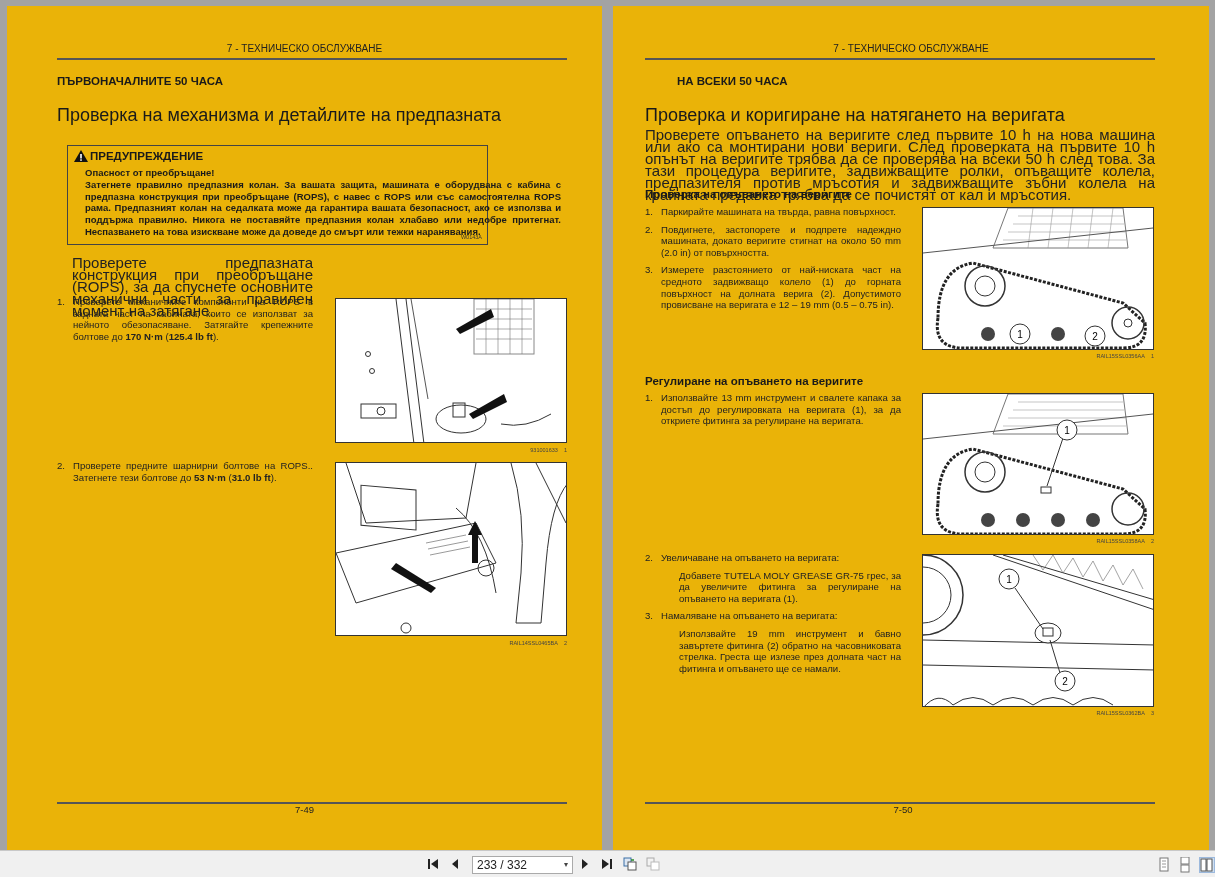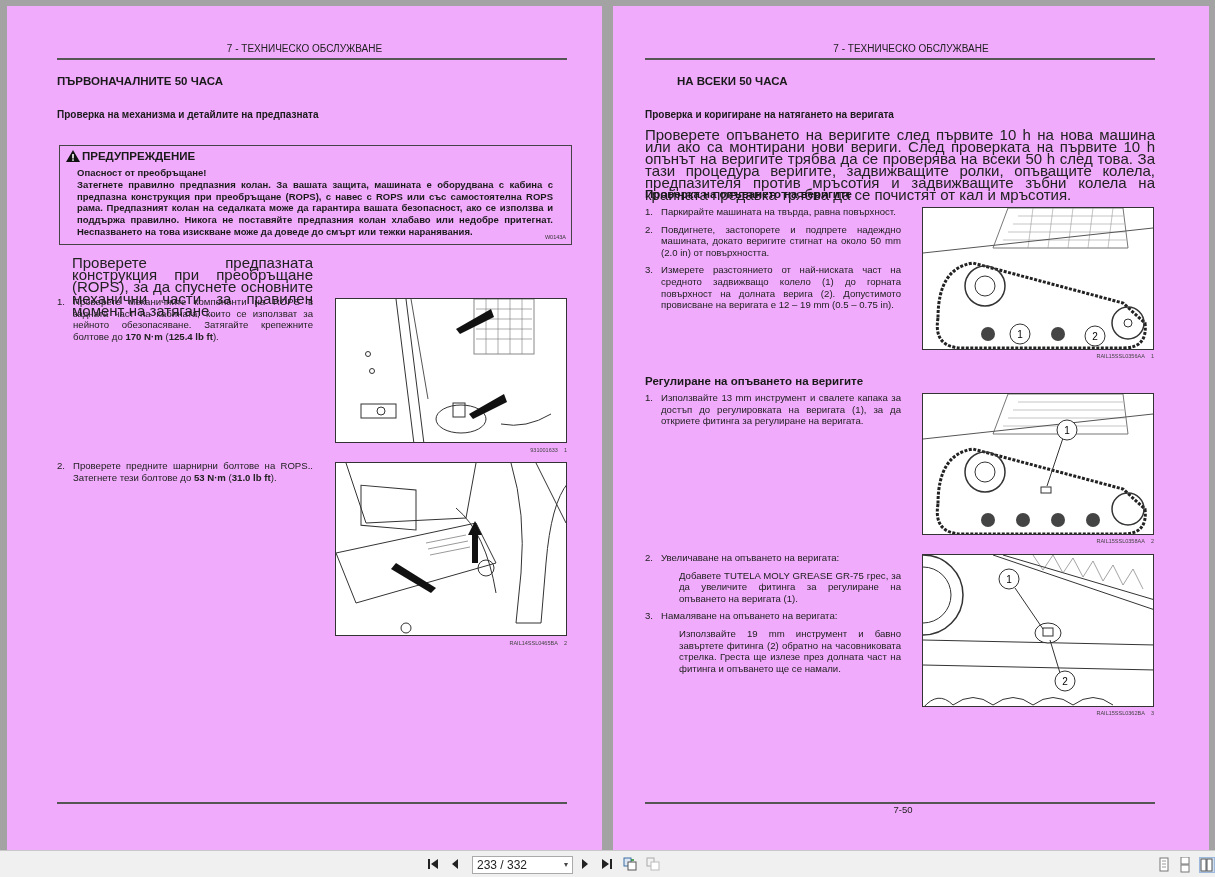--- a/index.html
+++ b/index.html
@@ -1,24 +1,24 @@
 <!DOCTYPE html>
 <html><head>
 <meta charset="utf-8">
 <style>
   * { box-sizing: border-box; margin: 0; padding: 0; }
   html, body { width: 1215px; height: 877px; overflow: hidden; background: #a0a0a0; font-family: "Liberation Sans", sans-serif; color: #1a1a1a; }
   .viewer { position: absolute; left: 0; top: 0; width: 1215px; height: 850px; background: #a3a3a3; }
-  .page { position: absolute; top: 6px; height: 844px; background: #f0abfc; }
+  .page { position: absolute; top: 6px; height: 844px; background: #eab308; }
   .page.left { left: 7px; width: 595px; }
   .page.right { left: 613px; width: 596px; }
   .run-head { position: absolute; top: 37px; left: 0; width: 100%; text-align: center; font-size: 10px; color: #222; }
   .hr { position: absolute; height: 1.5px; background: #555; }
   .section { position: absolute; font-size: 11.5px; font-weight: bold; }
-  .title { position: absolute; font-size: 10px; font-weight: bold; line-height: 18px; }
+  .title { position: absolute; font-size: 18px; font-weight: normal; line-height: 18px; }
   .sub { position: absolute; font-size: 11.5px; font-weight: bold; }
   .body { position: absolute; font-size: 15px; line-height: 12px; text-align: justify; color: #222; }
   .warn { position: absolute; border: 1px solid #444; }
   .warn-head { position: absolute; left: 6px; top: 4px; font-size: 11.5px; font-weight: bold; display: flex; align-items: center; gap: 2px; }
   .warn-text { position: absolute; left: 17px; top: 21px; width: 476px; font-size: 9.5px; line-height: 11.8px; font-weight: bold; text-align: justify; }
   .warn-code { position: absolute; right: 5px; bottom: 4px; font-size: 5.5px; color: #333; }
   ol.steps { list-style: none; position: absolute; }
   ol.steps li { position: relative; padding-left: 16px; margin-bottom: 6px; font-size: 9.6px; line-height: 11.6px; text-align: justify; color: #222; }
   ol.steps li .num { position: absolute; left: 0; top: 0; }
   .indent { padding-left: 18px; margin-top: 6px; }
@@ -38,21 +38,21 @@
 <div class="viewer">
 
   <div class="page left">
     <div class="run-head">7 - ТЕХНИЧЕСКО ОБСЛУЖВАНЕ</div>
     <div class="hr" style="left:50px; top:52px; width:510px;"></div>
     <div class="section" style="left:50px; top:69px;">ПЪРВОНАЧАЛНИТЕ 50 ЧАСА</div>
     <div class="title" style="left:50px; top:100px; width:510px;">
       <div>Проверка на механизма и детайлите на предпазната</div>
     </div>
 
-    <div class="warn" style="left:52px; top:139px; width:513px; height:100px;">
+    <div class="warn" style="left:60px; top:139px; width:421px; height:100px;">
       <div class="warn-head">
         <svg width="14" height="12" viewBox="0 0 14 12">
           <polygon points="7,0 14,12 0,12" fill="#111"></polygon>
           <rect x="6.2" y="4" width="1.6" height="4.5" fill="#fff"></rect>
           <rect x="6.2" y="9.3" width="1.6" height="1.5" fill="#fff"></rect>
         </svg>
         <span>ПРЕДУПРЕЖДЕНИЕ</span>
       </div>
       <div class="warn-text">
         <div>Опасност от преобръщане!</div>
@@ -126,20 +126,21 @@
         <polygon points="136,68 142,68 142,100 136,100" fill="#111"></polygon>
         <polygon points="132,72 139,58 146,72" fill="#111"></polygon>
         <circle cx="70" cy="165" r="5" fill="none" stroke="#333"></circle>
       </svg>
     </div>
     <div class="fig-cap" style="left:460px; top:634px; width:100px;">
       <span>RAIL14SSL0465BA</span>&nbsp;&nbsp;&nbsp;&nbsp;<span>2</span>
     </div>
 
     <div class="hr" style="left:50px; top:796px; width:510px;"></div>
+    <div class="folio" style="top:798px;">7-49</div>
   </div>
 
   <div class="page right">
     <div class="run-head">7 - ТЕХНИЧЕСКО ОБСЛУЖВАНЕ</div>
     <div class="hr" style="left:32px; top:52px; width:510px;"></div>
     <div class="section" style="left:32px; top:69px;padding-left:32px;">НА ВСЕКИ 50 ЧАСА</div>
     <div class="title" style="left:32px; top:100px; width:520px;">Проверка и коригиране на натягането на веригата</div>
     <div class="body" style="left:32px; top:123px; width:510px;">Проверете опъването на веригите след първите 10 h на нова машина или ако са монтирани нови вериги. След проверката на първите 10 h опънът на веригите трябва да се проверява на всеки 50 h след това. За тази процедура веригите, задвижващите ролки, опъващите колела, предпазителя против мръсотия и задвижващите зъбни колела на крайната предавка трябва да се почистят от кал и мръсотия.</div>
 
     <div class="sub" style="left:32px; top:182px;">Проверка на опъването на веригите</div>

